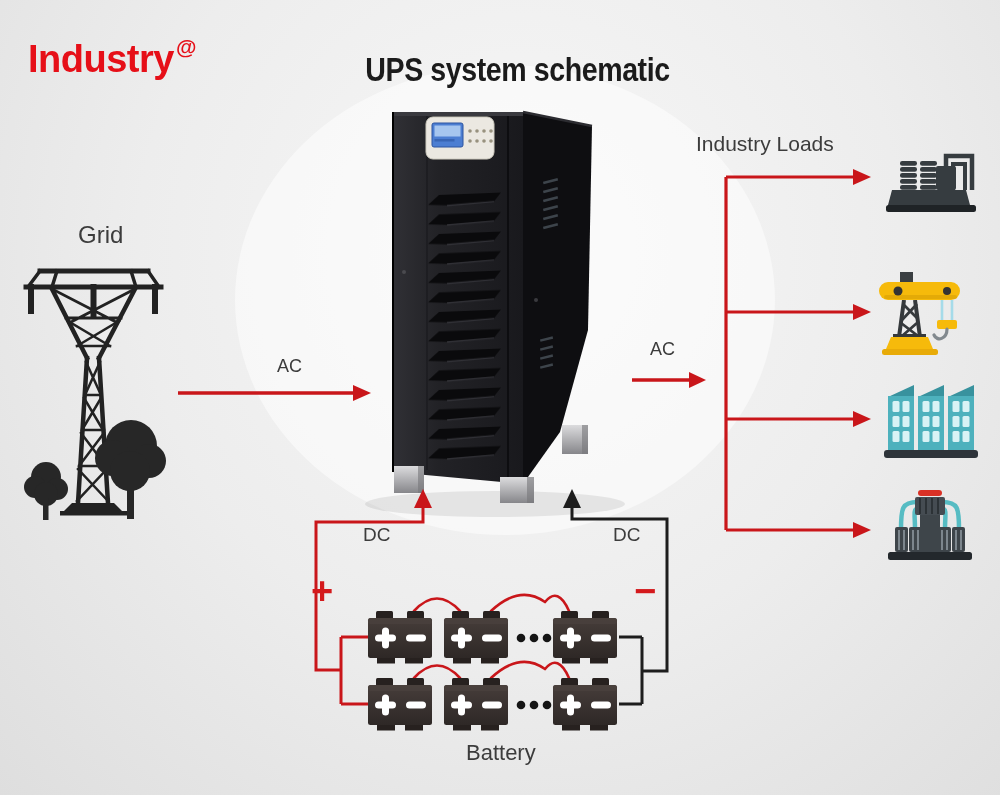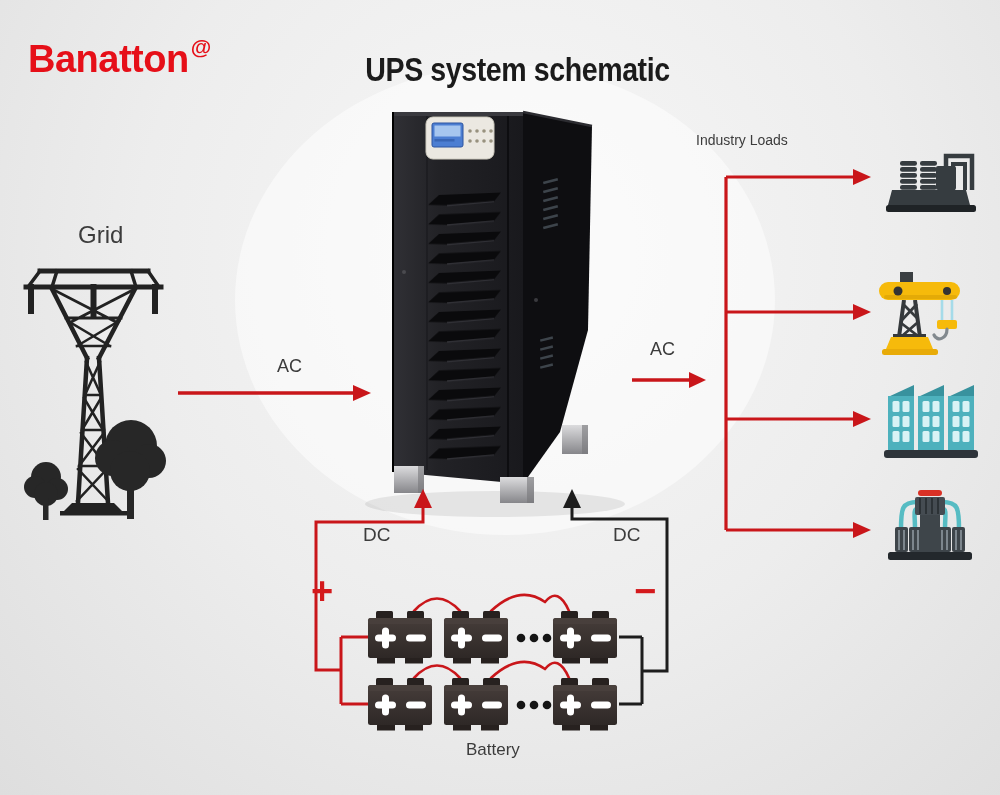--- a/index.html
+++ b/index.html
@@ -6,35 +6,35 @@
   body{font-family:"Liberation Sans","DejaVu Sans",sans-serif;}
   #stage{position:relative;width:1000px;height:795px;overflow:hidden;
          background:radial-gradient(ellipse at 52% 32%, #f7f7f7 0%, #ededed 52%, #dedede 100%);}
   #diagram-svg{position:absolute;left:0;top:0;z-index:1;}
   .lbl{position:absolute;z-index:2;color:#3c3c3c;white-space:nowrap;}
   .brand{left:28px;top:38px;font-size:38px;font-weight:bold;color:#e60f18;letter-spacing:-0.5px;}
   .brand sup{font-size:21px;position:relative;top:-4px;left:2px;}
   .title{left:330px;top:50px;width:375px;text-align:center;font-size:34px;font-weight:bold;color:#1b1b1b;
          transform:scaleX(0.84);transform-origin:50% 50%;letter-spacing:-0.5px;}
   .grid-lbl{left:78px;top:221px;font-size:24px;}
-  .loads-lbl{left:696px;top:132px;font-size:14px;}
+  .loads-lbl{left:696px;top:132px;font-size:21px;}
   .ac-in{left:277px;top:356px;font-size:18px;}
   .ac-out{left:650px;top:339px;font-size:18px;}
   .dc-l{left:363px;top:524px;font-size:19px;}
   .dc-r{left:613px;top:524px;font-size:19px;}
   .plus{left:311px;top:570px;font-size:38px;font-weight:bold;color:#d4191c;}
   .minus{left:634px;top:570px;font-size:38px;font-weight:bold;color:#d4191c;}
-  .batt-lbl{left:466px;top:740px;font-size:17px;}
+  .batt-lbl{left:466px;top:740px;font-size:22px;}
 </style>
 </head>
 <body>
 
 <div id="stage">
 
-  <div class="lbl brand"><span>Banatton</span><sup>@</sup></div>
+  <div class="lbl brand"><span>Industry</span><sup>@</sup></div>
   <div class="lbl title">UPS system schematic</div>
   <div class="lbl grid-lbl">Grid</div>
   <div class="lbl loads-lbl">Industry Loads</div>
   <div class="lbl ac-in">AC</div>
   <div class="lbl ac-out">AC</div>
   <div class="lbl dc-l">DC</div>
   <div class="lbl dc-r">DC</div>
   <div class="lbl plus">+</div>
   <div class="lbl minus">−</div>
   <div class="lbl batt-lbl">Battery</div>

